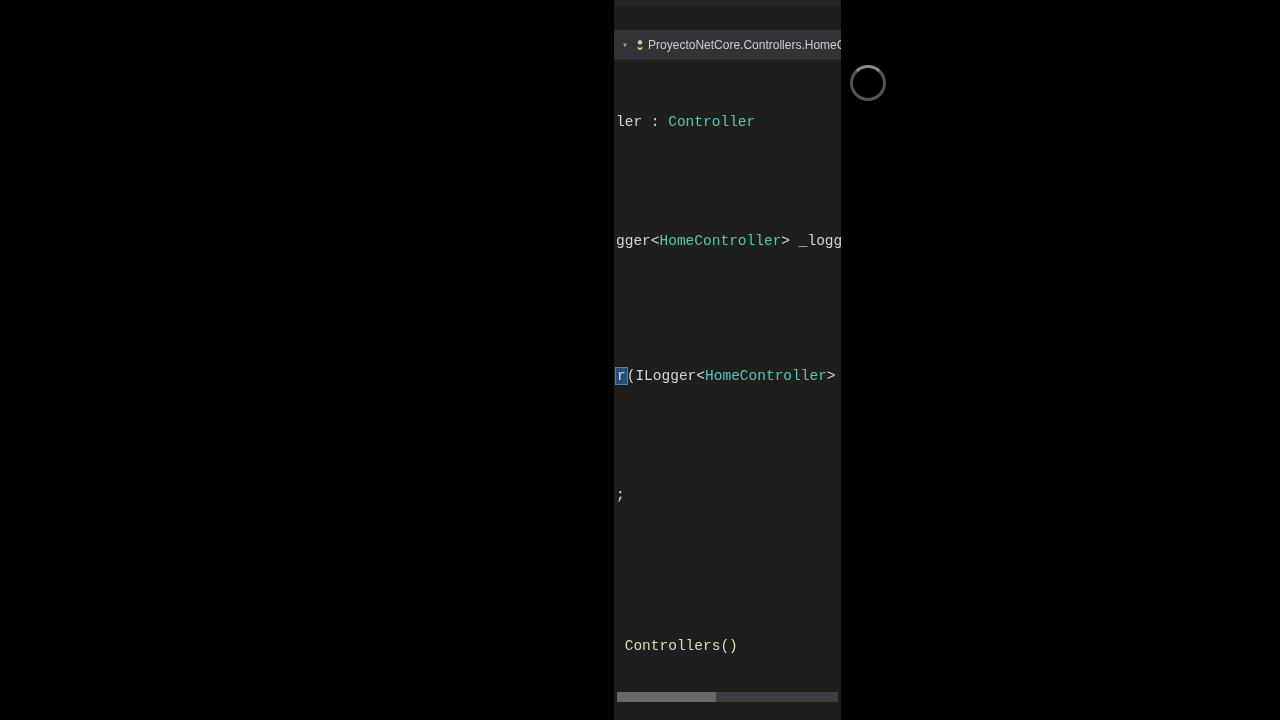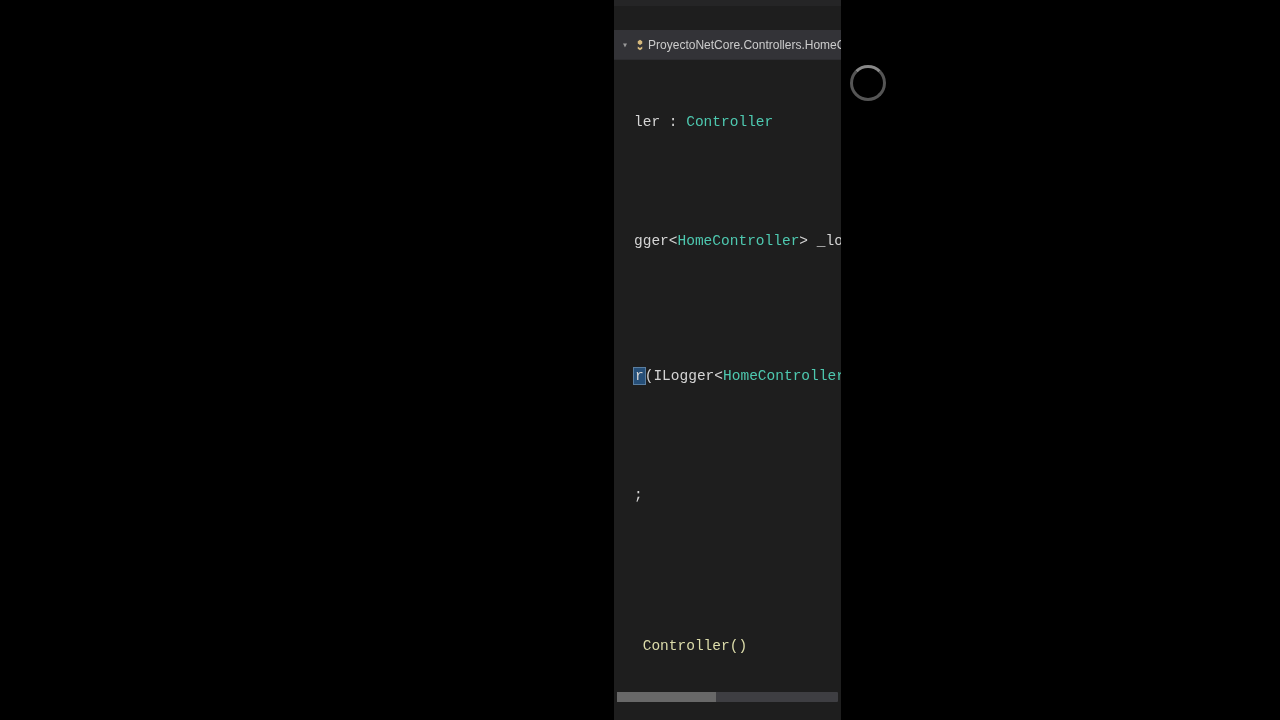--- a/index.html
+++ b/index.html
@@ -56,21 +56,21 @@
   position: relative;
   padding-top: 10px;
   line-height: 1.45;
   font-size: 14.5px;
   white-space: pre;
   overflow: hidden;
 }
 .code-line {
   height: 21px;
   color: #d4d4d4;
-  padding-left: 20px;
+  padding-left: 2px;
 }
 .gap-small { height: 14px; }
 .gap-med { height: 30px; }
 .gap-large { height: 82px; }
 .kw-type { color: #4ec9b0; }
 .kw-ident { color: #d4d4d4; }
 .kw-method { color: #dcdcaa; }
 .kw-punct { color: #d4d4d4; }
 .highlight-box {
   background: #264f78;
@@ -130,21 +130,21 @@
 
   <div class="code-area">
     <div class="code-line"><span class="kw-ident">ler : </span><span class="kw-type">Controller</span></div>
     <div class="gap-small"></div>
     <div class="code-line"><span class="kw-ident">gger&lt;</span><span class="kw-type">HomeController</span><span class="kw-ident">&gt; _logger;</span></div>
     <div class="gap-med"></div>
     <div class="code-line"><span class="highlight-box"><span>r</span></span><span class="kw-ident">(ILogger&lt;</span><span class="kw-type">HomeController</span><span class="kw-ident">&gt; log</span></div>
     <div class="gap-small"></div>
     <div class="code-line"><span class="kw-punct">;</span></div>
     <div style="height:46px"></div>
-    <div class="code-line"><span class="kw-method"> Controller()</span></div>
+    <div class="code-line"><span class="kw-method"> Controllers()</span></div>
     <div class="gap-large"></div>
     
     
     
     
     
     
     
     
     

